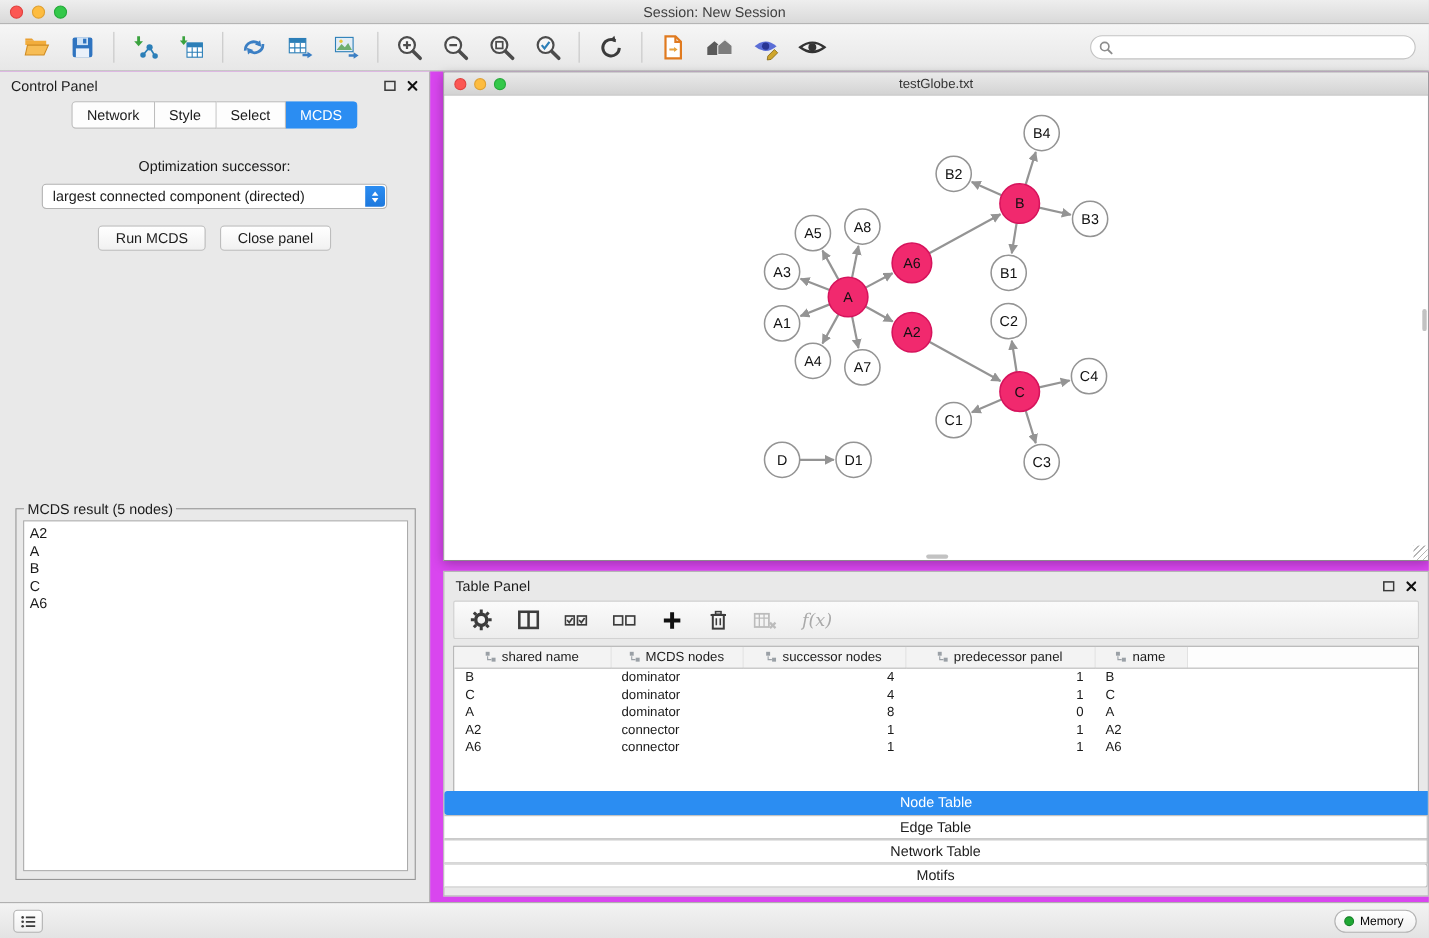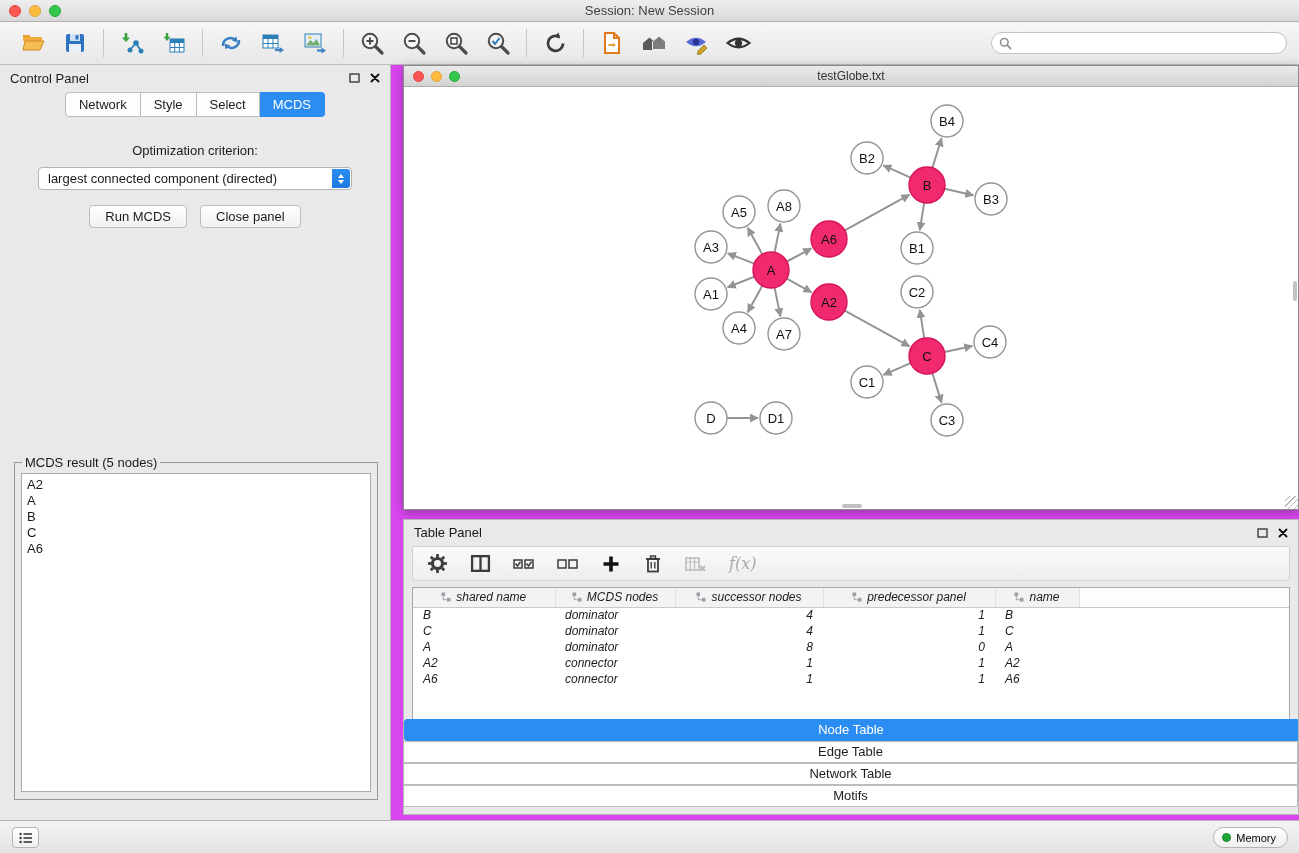--- a/index.html
+++ b/index.html
@@ -79,21 +79,21 @@
   
   .table-panel { position:absolute; left:403px; top:454px; width:896px; height:296px;
     background:#e9e9e9; border:1px solid #b5b5b5; }
   .tp-header { height:25px; display:flex; align-items:center; padding:0 10px; font-size:13px; }
   .tp-toolbar { margin:1px 8px 0; height:35px; background:linear-gradient(#fbfbfb,#ededed);
     border:1px solid #d2d2d2; border-radius:2px; display:flex; align-items:center; padding:0 14px; gap:22px; }
   .tp-tool { background:none; border:none; display:flex; align-items:center; }
   .fx-label { font-family:"DejaVu Serif", serif; font-style:italic; font-size:16px; color:#a9a9a9; }
   .tp-table-wrap { position:absolute; left:8px; right:8px; top:67px; bottom:34px;
     background:#fff; border:1px solid #a8a8a8; overflow:hidden; }
-  table.data { width:100%; border-collapse:collapse; table-layout:fixed; font-size:12px;font-style:italic; }
+  table.data { width:100%; border-collapse:collapse; table-layout:fixed; font-size:12px; }
   table.data th { background:#f3f3f3; border-bottom:1px solid #c9c9c9; border-right:1px solid #e2e2e2;
     height:19px; font-weight:normal; font-size:12px; color:#1c1c1c; }
   table.data th.filler { background:#fdfdfd; border-right:none; }
   .th-inner { display:flex; align-items:center; justify-content:center; gap:5px; }
   table.data td { height:16px; padding:0 10px; white-space:nowrap; overflow:hidden; }
   td.num { text-align:right; }
   .tp-tabs { position:absolute; bottom:7px; left:0; right:0; display:flex; justify-content:center;flex-direction:column; }
   .tp-tab { font-size:13px; padding:2px 12px 3px; background:#fff; border:1px solid #bdbdbd; border-left:none;
     font-family:"Liberation Sans", sans-serif; color:#1c1c1c; }
   .tp-tab:first-child { border-left:1px solid #bdbdbd; border-radius:3px 0 0 3px; }
@@ -274,21 +274,21 @@
             <path d="M1.5 1.5 L8.5 8.5 M8.5 1.5 L1.5 8.5" stroke="#111" stroke-width="1.9" stroke-linecap="round"></path>
           </svg>
         </span>
       </div>
       <div class="seg">
         <button class="seg-btn">Network</button>
         <button class="seg-btn">Style</button>
         <button class="seg-btn">Select</button>
         <button class="seg-btn active">MCDS</button>
       </div>
-      <div class="opt-label">Optimization criterion:</div>
+      <div class="opt-label">Optimization successor:</div>
       <div class="dropdown">
         <span>largest connected component (directed)</span>
         <span class="dd-stepper">
           <span class="arr-up"></span>
             <span class="arr-dn"></span>
         </span>
       </div>
       <div class="btn-row">
         <button class="mac-btn">Run MCDS</button>
         <button class="mac-btn">Close panel</button>

